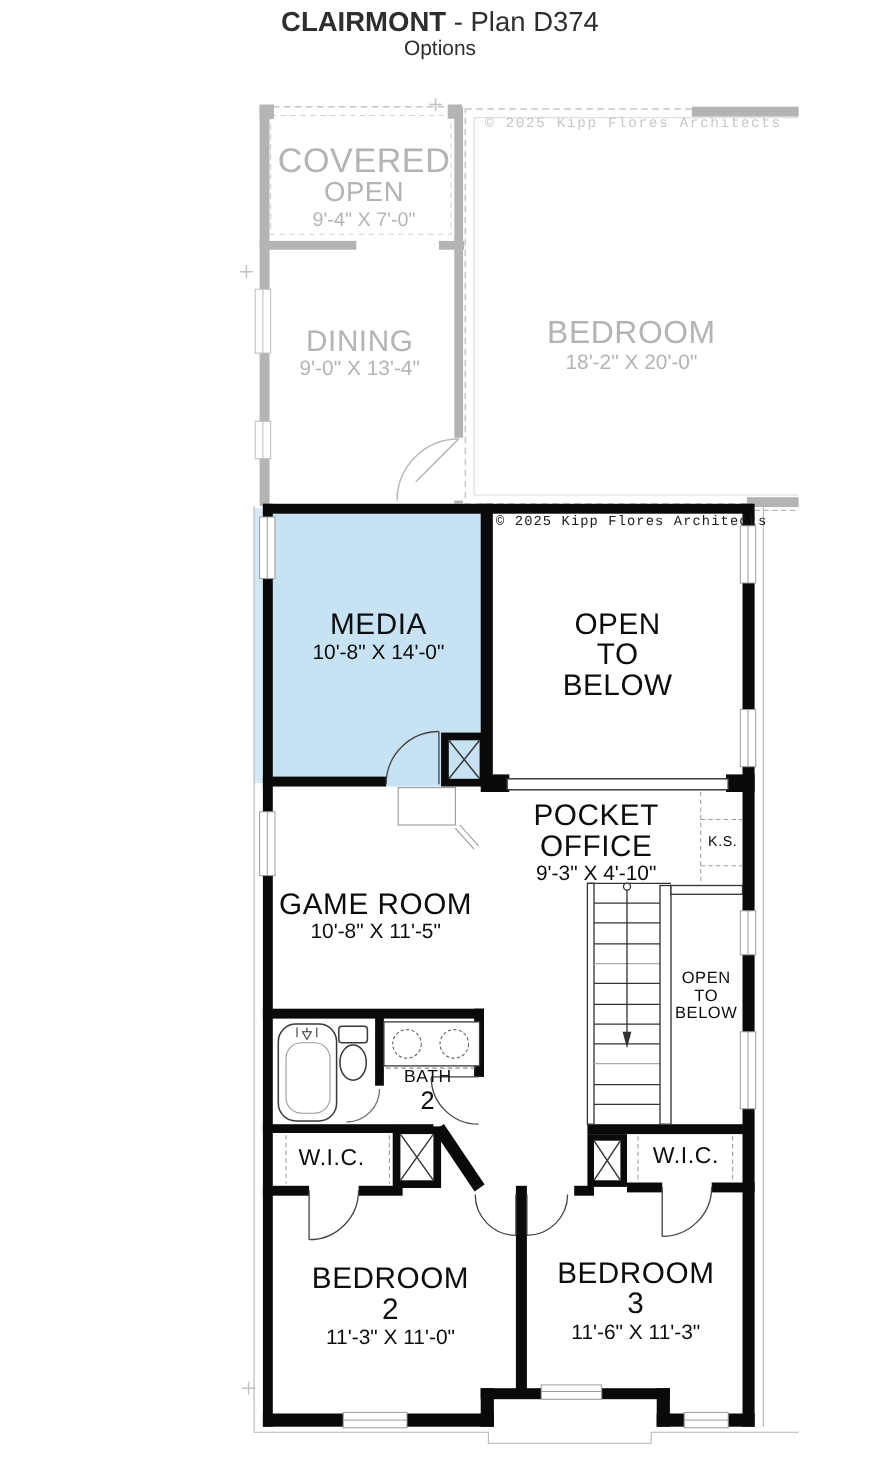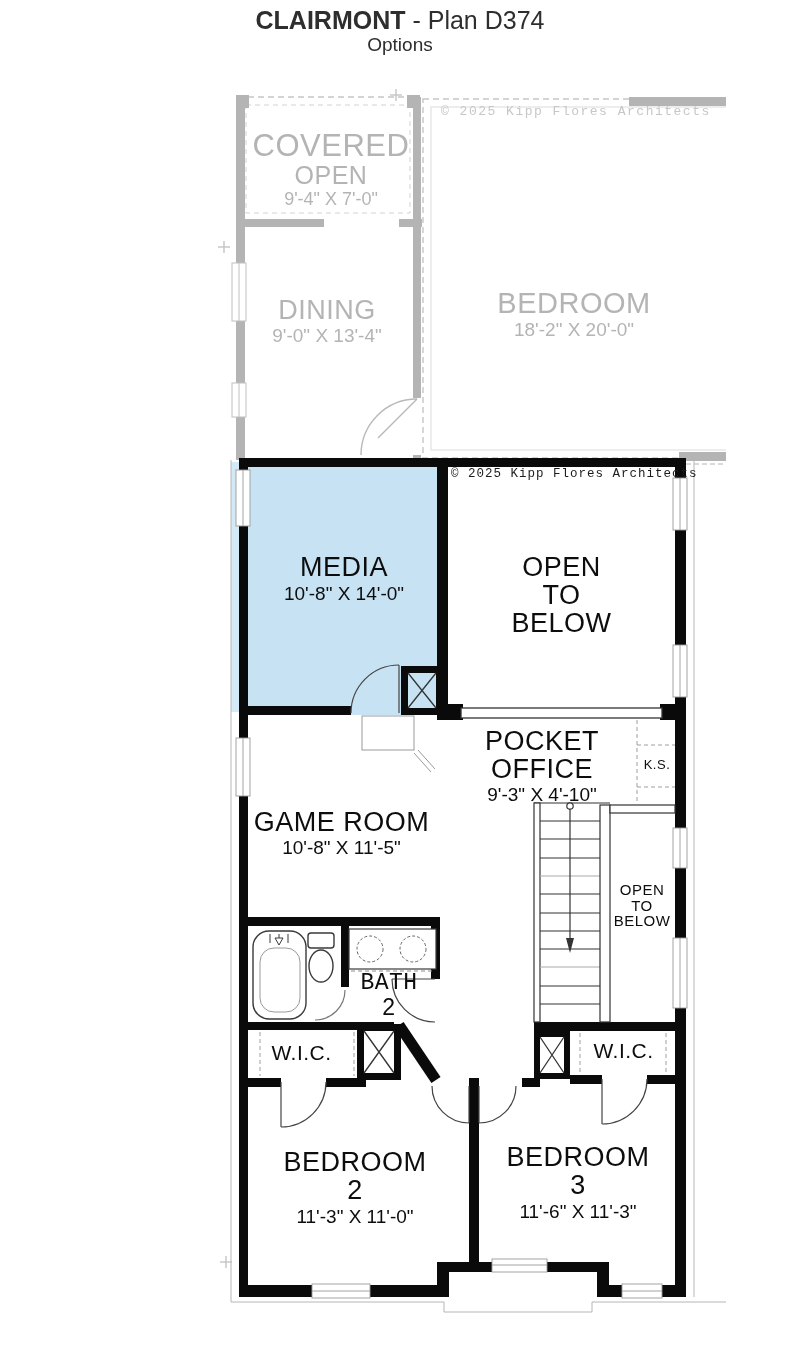--- a/index.html
+++ b/index.html
@@ -249,21 +249,21 @@
   <div class="lbl" style="left:160px;top:808px;width:215px;">
     <div class="nm" style="font-size:27px;">GAME ROOM</div>
     <div class="dm" style="font-size:19px;margin-top:2px;">10'-8" X 11'-5"</div>
   </div>
   <div class="lbl" style="left:537px;top:882px;width:62px;">
     <div class="nm" style="font-size:15px;">OPEN</div>
     <div class="nm" style="font-size:15px;">TO</div>
     <div class="nm" style="font-size:15px;">BELOW</div>
   </div>
   <div class="lbl" style="left:270px;top:972px;width:90px;">
-    <div class="nm" style="font-size:23px;font-family:Liberation Mono, monospace;">BATH</div>
+    <div class="nm" style="font-size:16px;">BATH</div>
     <div class="nm" style="font-size:23px;">2</div>
   </div>
   <div class="lbl" style="left:180px;top:1042px;width:95px;font-size:21px;">W.I.C.</div>
   <div class="lbl" style="left:502px;top:1040px;width:95px;font-size:21px;">W.I.C.</div>
   <div class="lbl" style="left:175px;top:1148px;width:212px;">
     <div class="nm" style="font-size:27px;">BEDROOM</div>
     <div class="nm" style="font-size:27px;">2</div>
     <div class="dm" style="font-size:19px;margin-top:3px;">11'-3" X 11'-0"</div>
   </div>
   <div class="lbl" style="left:400px;top:1143px;width:208px;">

